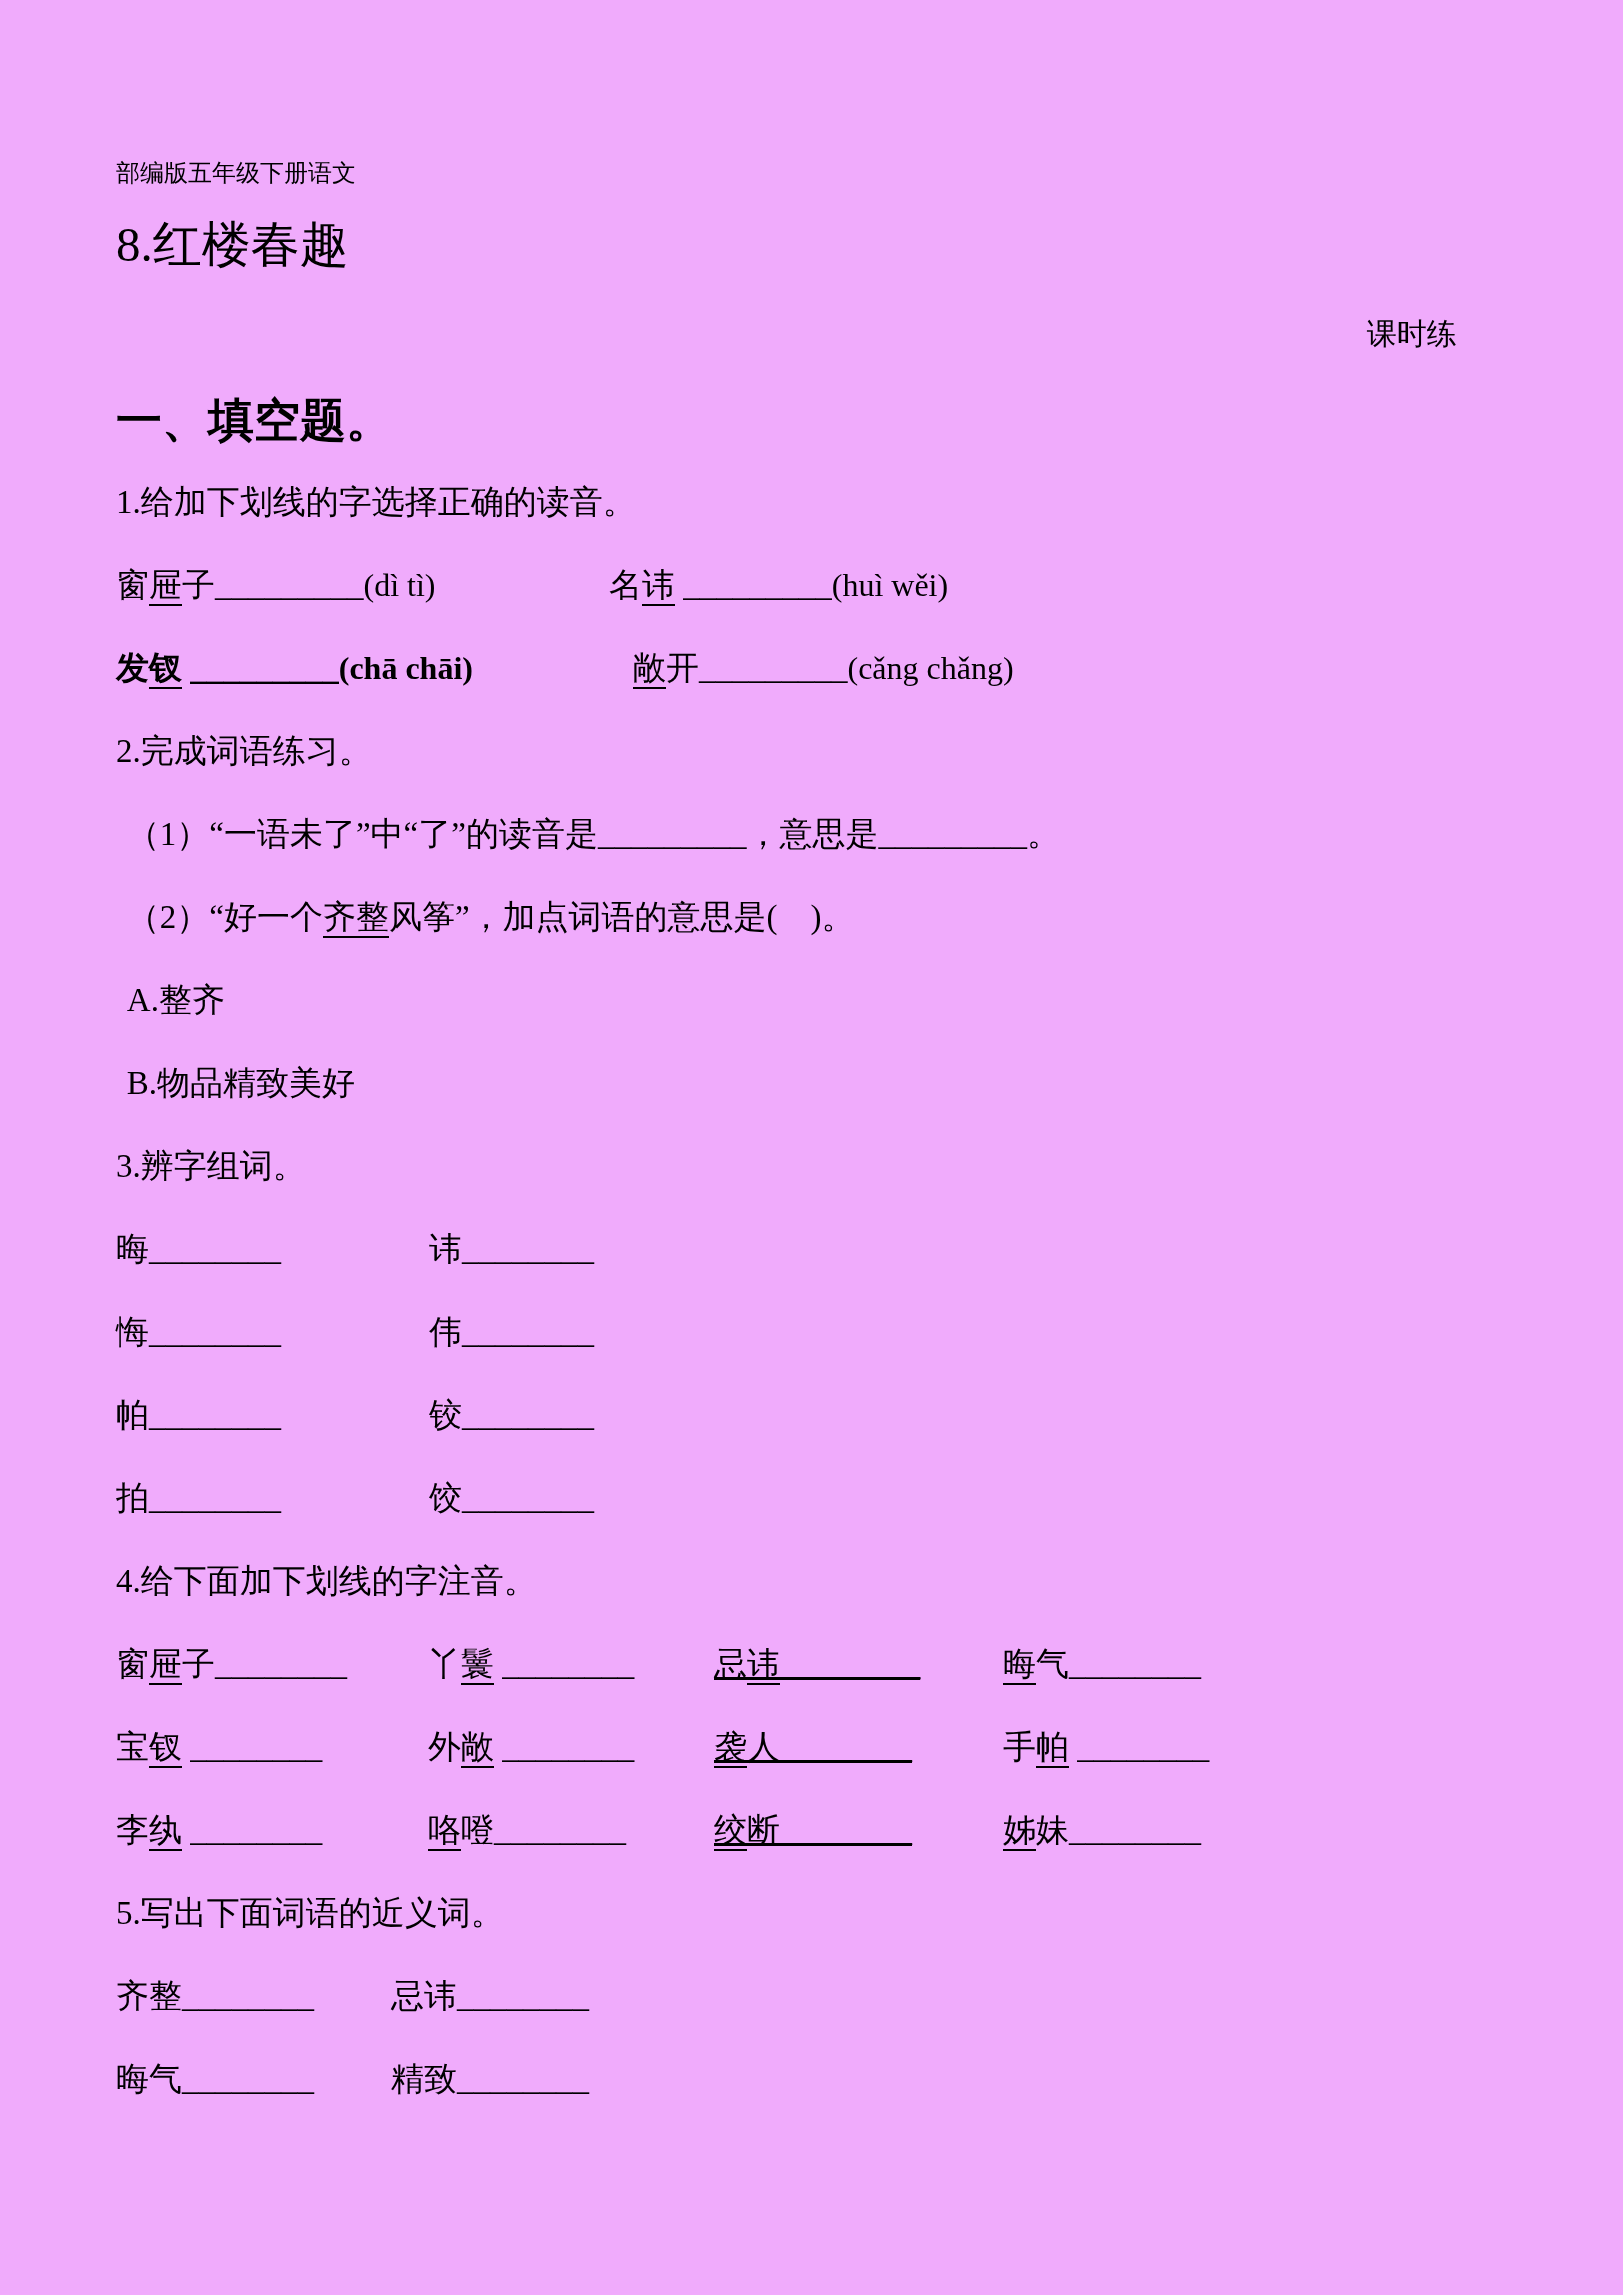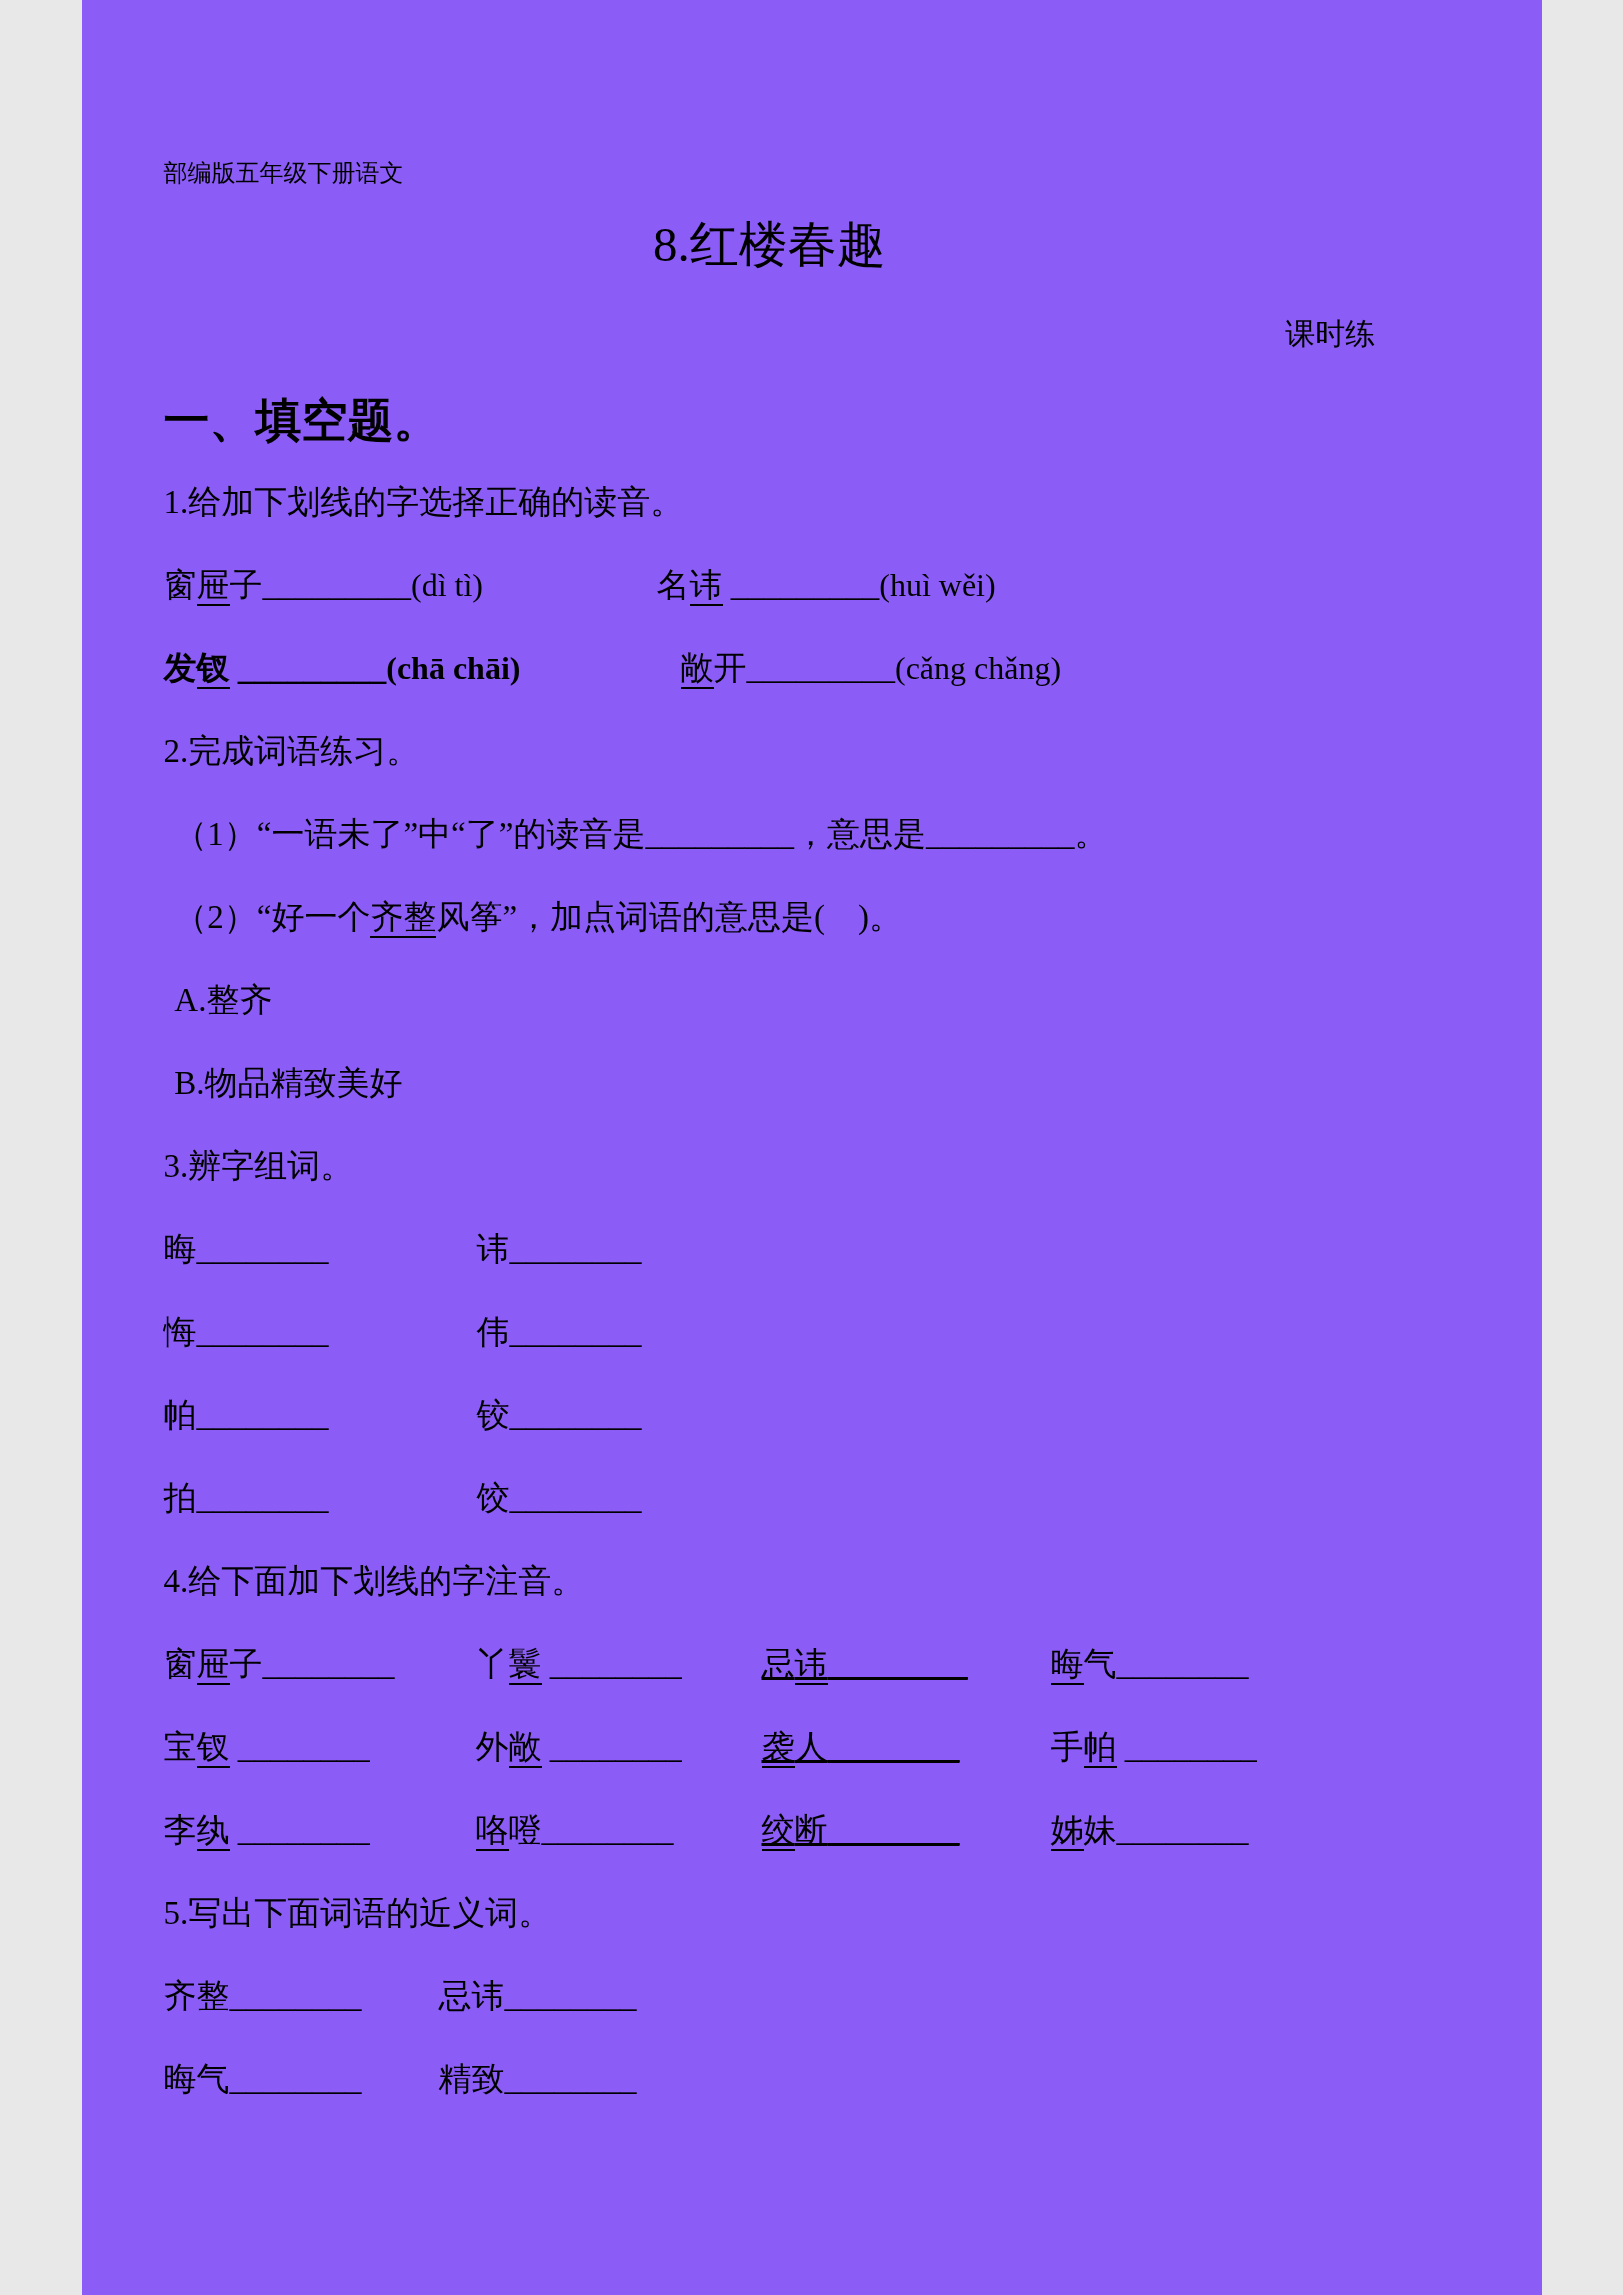--- a/index.html
+++ b/index.html
@@ -1,28 +1,28 @@
 <!DOCTYPE html>
 <html style="font-size:12.3px"><head>
 <meta charset="utf-8">
 <style>
   html, body { margin: 0; padding: 0; background: #e8e8e8; }
   .page {
     position: relative;
-    width: 1460px;
+    width: 1623px;
     height: 2295px;
     margin: 0 auto;
-    background: #8b5cf6;
+    background: #f0abfc;
     box-sizing: border-box;
-    padding: 158px 154px 0 82px;
+    padding: 158px 154px 0 116px;
     font-family: "Liberation Serif", "DejaVu Serif", serif;
     color: #000000;
   }
   .hdr { font-size: 24px; line-height: 31px; margin: 0 0 23px 0; }
-  .title { font-size: 49px; line-height: 66px; margin: 0 12.3px 37px 0; text-align: center; font-weight: normal; }
+  .title { font-size: 49px; line-height: 66px; margin: 0 12.3px 37px 0; text-align: left; font-weight: normal; }
   .subtitle { font-size: 30px; line-height: 38px; margin: 0 12.3px 45px 0; text-align: right; }
   .heading { font-size: 46px; line-height: 45px; margin: 0 0 38px 0; font-weight: bold; }
   .line { font-size: 33px; line-height: 43px; margin: 0 0 40px 0; white-space: pre-wrap; }
   .indent { padding-left: 10.8px; }
   .term { display: inline-block; vertical-align: top; }
   .w640 { width: 493px; }
   .w672 { width: 517px; font-weight: bold; }
   .w407 { width: 313px; }
   .w405 { width: 312px; }
   .w372 { width: 286px; }

